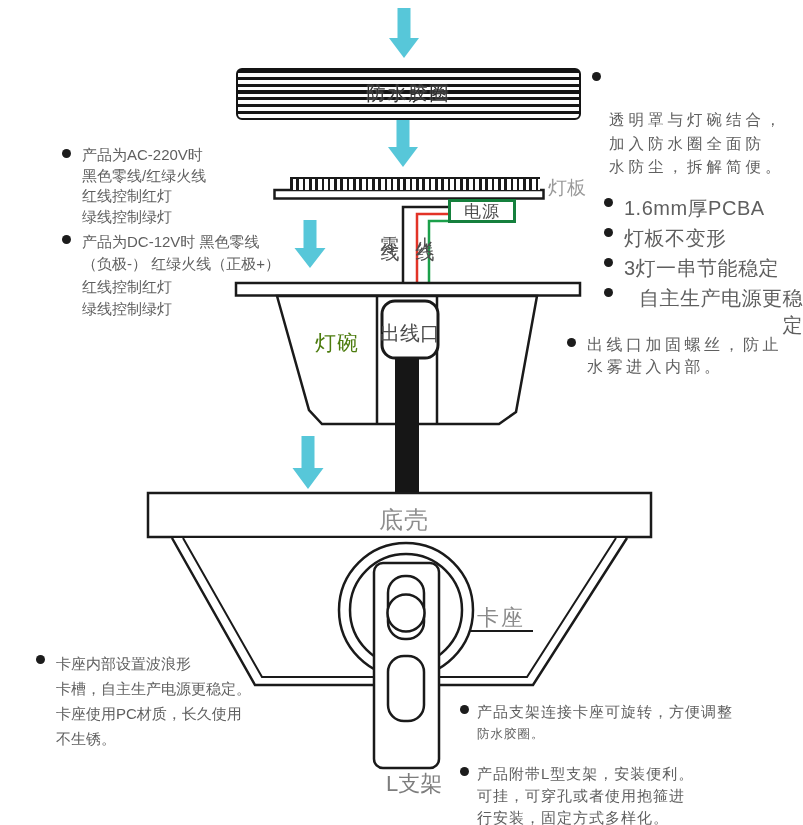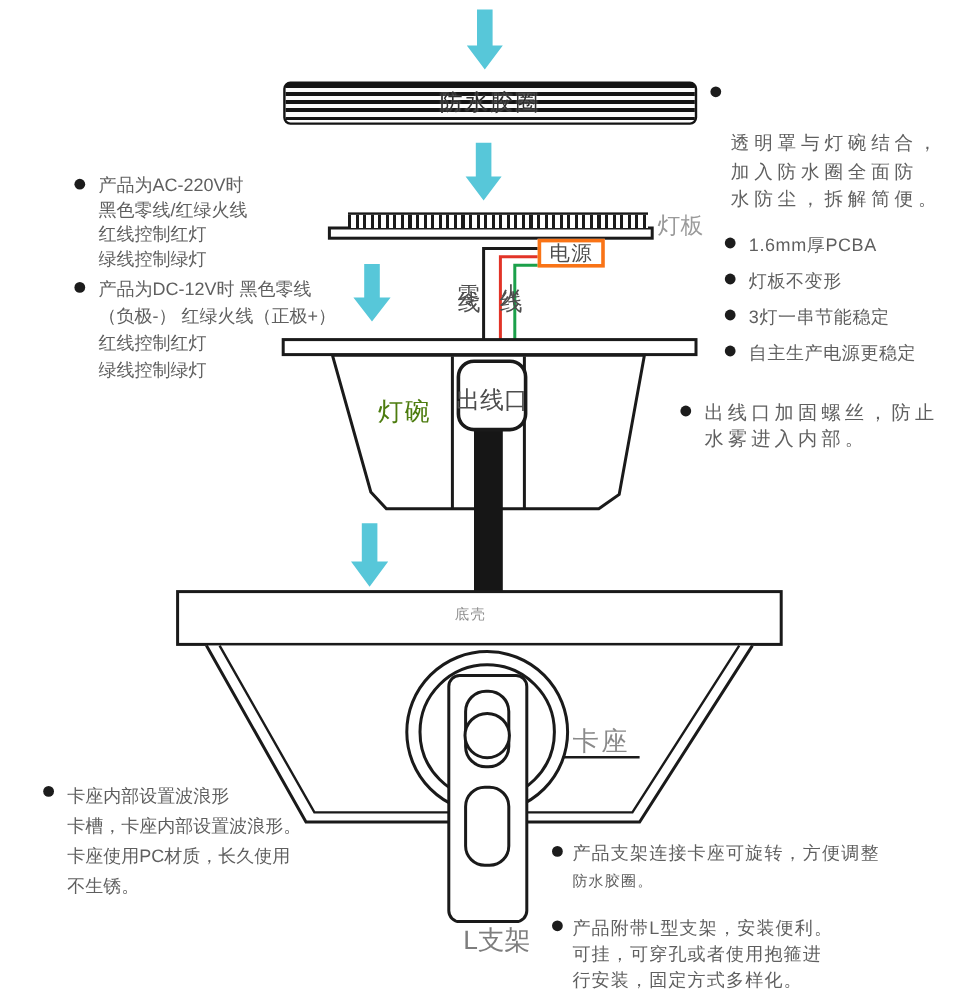--- a/index.html
+++ b/index.html
@@ -2,58 +2,58 @@
 <html><head>
 <meta charset="utf-8">
 <style>
   html,body{margin:0;padding:0;background:#fff;}
   .stage{position:relative;width:803px;height:825px;background:#ffffff;overflow:hidden;
          font-family:"Liberation Sans","DejaVu Sans",sans-serif;}
   .abs{position:absolute;}
   svg{position:absolute;left:0;top:0;}
 
   
-  .disc{left:236px;top:68px;width:345px;height:36px;box-sizing:border-box;
+  .disc{left:236px;top:68px;width:345px;height:52px;box-sizing:border-box;
         border:2px solid #141414;border-radius:6px;
         background:repeating-linear-gradient(180deg,#141414 0 3.2px,#fbfbfb 3.2px 6.8px);
         display:flex;align-items:center;justify-content:center;}
   .disc-label{font-size:19px;letter-spacing:2px;color:#2e2e2e;
         text-shadow:0 0 2px rgba(255,255,255,.55);}
 
   
   .teeth{left:290px;top:177px;width:250px;height:13px;border-top:2.5px solid #1a1a1a;box-sizing:border-box;
         background:repeating-linear-gradient(90deg,#1a1a1a 0 2.6px,#ffffff 2.6px 6.3px);}
 
   
-  .powerbox{left:448px;top:199px;width:56px;height:24px;box-sizing:border-box;
-        border:3px solid #f97316;background:#fff;display:flex;align-items:center;justify-content:center;
+  .powerbox{left:448px;top:199px;width:68px;height:24px;box-sizing:border-box;
+        border:3px solid #15803d;background:#fff;display:flex;align-items:center;justify-content:center;
         font-size:17px;color:#4d4d4d;letter-spacing:1px;}
   .lbl-board{left:548px;top:175px;font-size:19px;color:#9a9a9a;}
   .lbl-bowl{left:315px;top:329px;font-size:21px;color:#4d7c0f;letter-spacing:1px;text-align:right;}
   .lbl-outlet{left:379px;top:320px;width:62px;text-align:center;font-size:20px;color:#4d4d4d;}
-  .lbl-shell{left:379px;top:504px;font-size:12px;color:#8d8d8d;letter-spacing:1px;text-align:center;}
+  .lbl-shell{left:379px;top:504px;font-size:24px;color:#8d8d8d;letter-spacing:1px;text-align:center;}
   .lbl-seat{left:477px;top:603px;font-size:22px;color:#8a8a8a;letter-spacing:2px;}
   .lbl-bracket{left:386px;top:730px;font-size:22px;color:#7d7d7d;margin-top:39px;}
   .vlabel{writing-mode:vertical-rl;text-orientation:upright;font-size:19px;color:#4d4d4d;letter-spacing:6px;}
   .lbl-neutral{left:377px;top:221px;}
   .lbl-live{left:412px;top:221px;}
 
   
   .note{position:absolute;display:flex;color:#5f5f5f;font-size:15px;}
   .bdot{flex:0 0 auto;width:9px;height:9px;border-radius:50%;background:#1c1c1c;margin-top:4px;}
   .nlines{margin-left:11px;}
   .n-ac .nlines{line-height:20.5px;}
   .n-dc .nlines{line-height:22.3px;}
   .n-clamp .nlines{line-height:25px;}
   .n-cover .nlines{line-height:23.5px;letter-spacing:4px;font-size:15.5px;margin-top:40px;}
   .n-outlet .nlines{line-height:22px;letter-spacing:3.5px;font-size:16px;}
   .n-rotate .nlines,.n-lbr .nlines{line-height:22px;letter-spacing:1px;}
   .small-line{font-size:12.5px;}
   .feat{position:absolute;left:604px;top:195px;}
-  .feat-row{display:flex;height:30px;color:#5f5f5f;font-size:15px;letter-spacing:0.5px;}
+  .feat-row{display:flex;height:30px;color:#5f5f5f;font-size:20px;letter-spacing:0.5px;text-align:right;}
   .feat-row .bdot{margin-top:3px;}
   .feat-row .ftext{margin-left:11px;}
 </style>
 </head>
 <body>
 
 <div class="stage">
 
   <svg width="803" height="825" viewBox="0 0 803 825">
 
@@ -171,21 +171,21 @@
     <div class="nlines">
       <div>出线口加固螺丝，防止</div>
       <div>水雾进入内部。</div>
     </div>
   </div>
 
   <div class="note n-clamp" style="left:36px;top:651px;">
     <span class="bdot"></span>
     <div class="nlines">
       <div>卡座内部设置波浪形</div>
-      <div>卡槽，卡座内部设置波浪形。</div>
+      <div>卡槽，自主生产电源更稳定。</div>
       <div>卡座使用PC材质，长久使用</div>
       <div>不生锈。</div>
     </div>
   </div>
 
   <div class="note n-rotate" style="left:460px;top:701px;">
     <span class="bdot"></span>
     <div class="nlines" style="margin-left:8px;">
       <div>产品支架连接卡座可旋转，方便调整</div>
       <div class="small-line">防水胶圈。</div>

